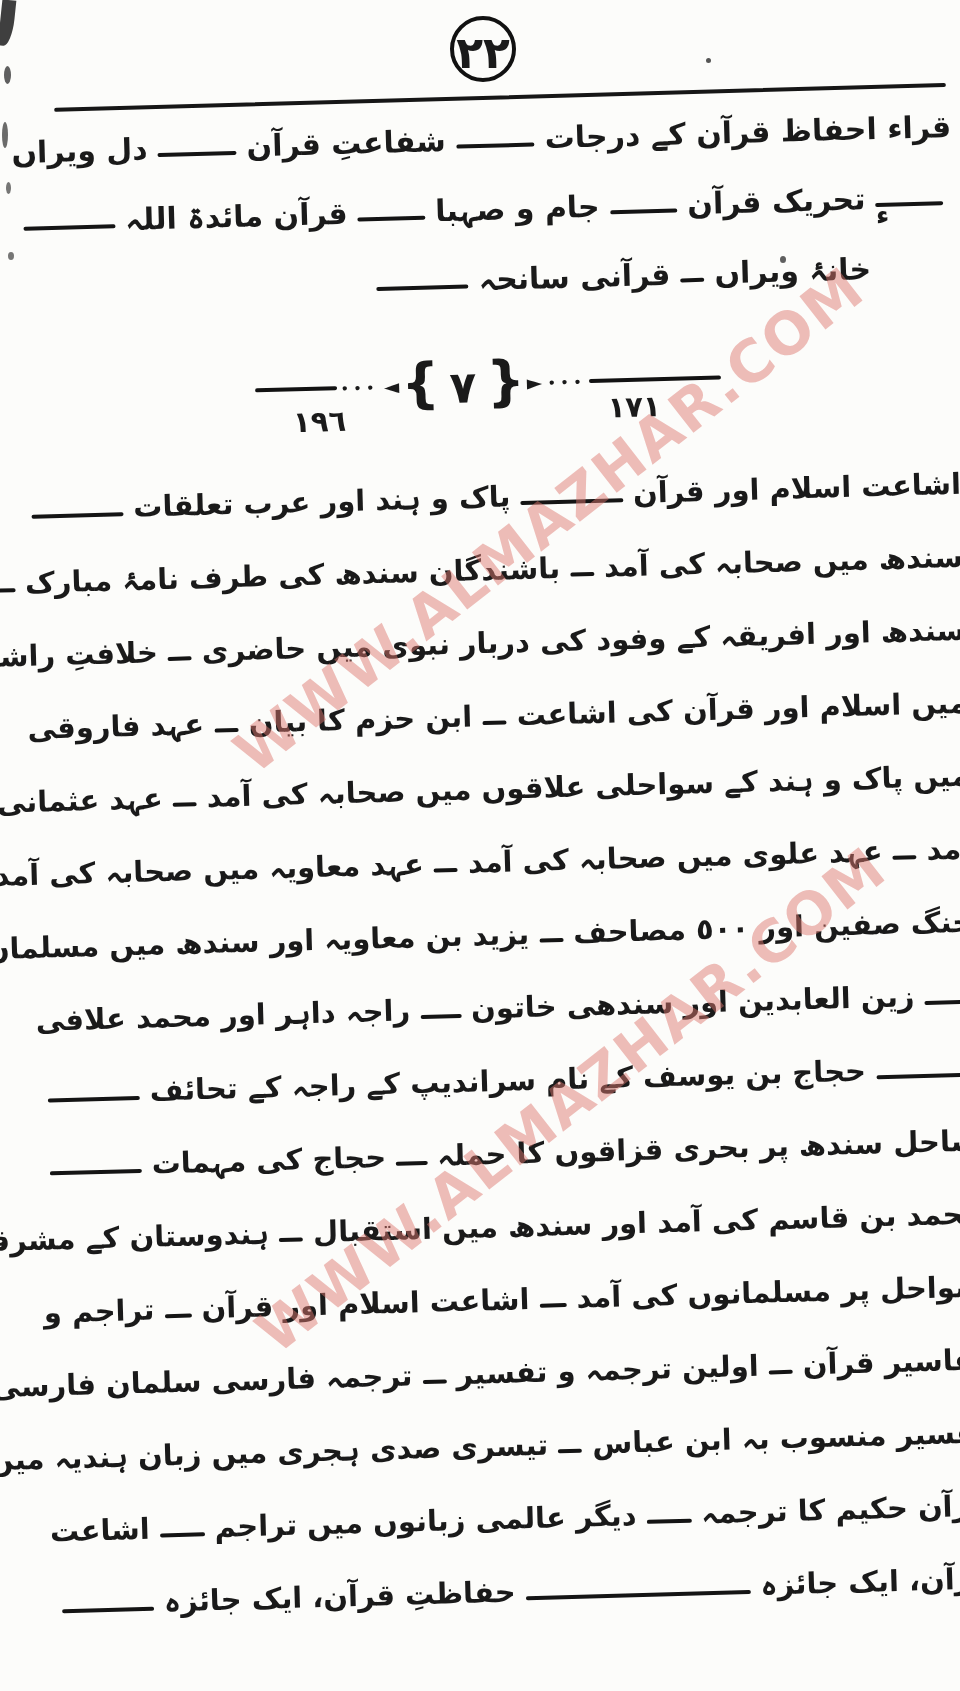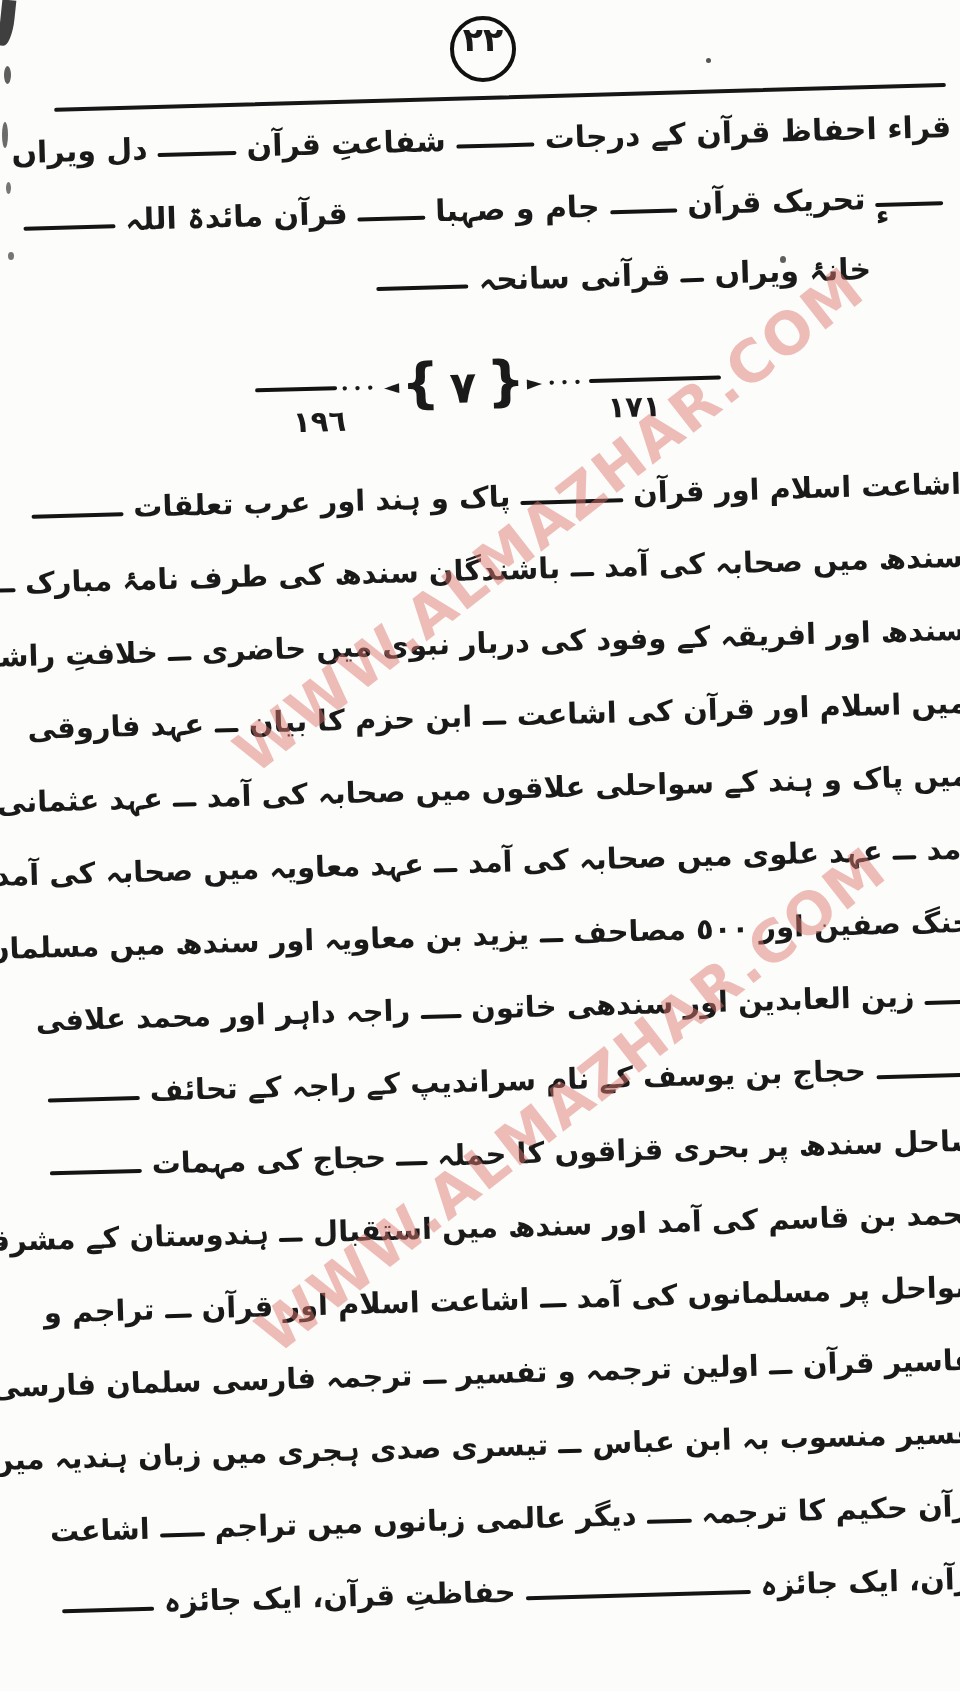--- a/index.html
+++ b/index.html
@@ -8,22 +8,22 @@
     background:#fcfcfa;
     font-family:"DejaVu Sans","Liberation Sans",sans-serif;
     color:#1a1a1a;
   }
   .page{position:absolute;inset:0;overflow:hidden;}
 
   
   .page-circle{
     position:absolute;left:450px;top:16px;width:58px;height:58px;
     border:4px solid #111;border-radius:50%;
-    display:flex;align-items:flex-start;justify-content:center;
-    font-size:33px;font-weight:700;z-index:3;
+    display:flex;align-items:flex-end;justify-content:center;
+    font-size:44px;font-weight:700;z-index:3;
   }
 
   
   .content{
     position:absolute;left:0;right:0;top:96px;
     transform:rotate(-1.6deg);transform-origin:50% 0;
     z-index:1;
   }
   .top-rule{height:4px;background:#161616;margin:0 14px 4px 54px;border-radius:2px;}
 

